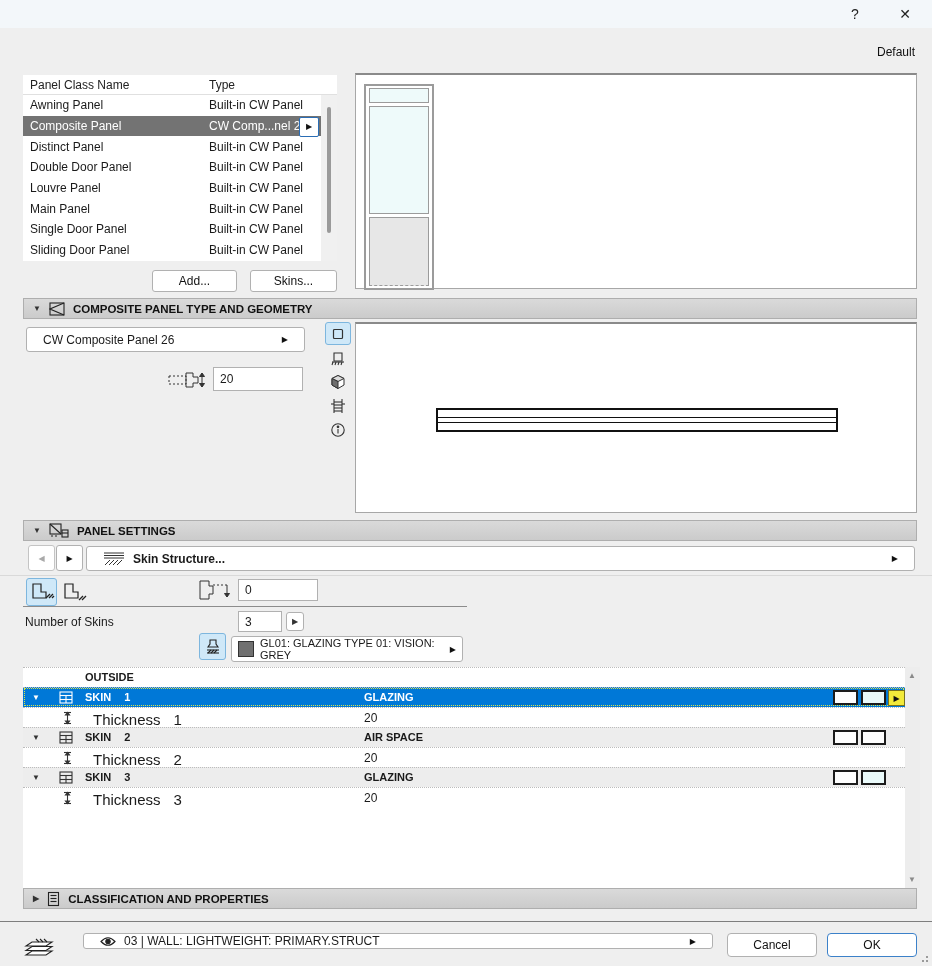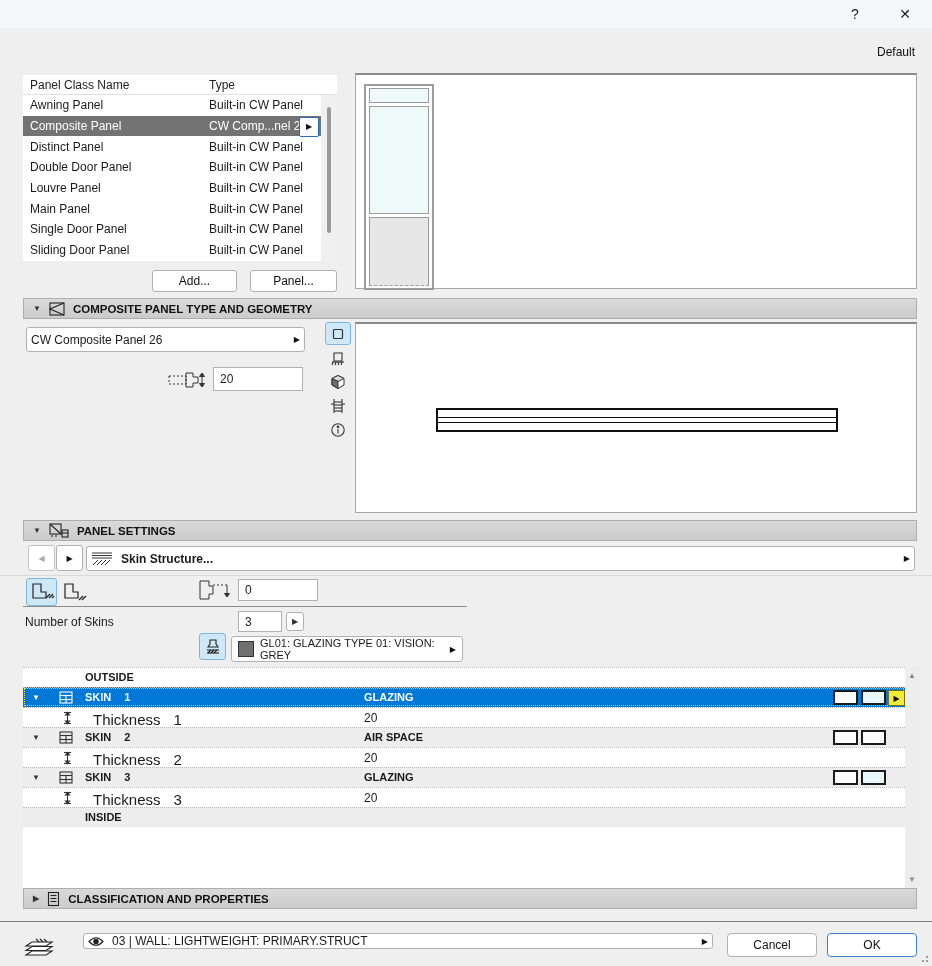--- a/index.html
+++ b/index.html
@@ -14,21 +14,21 @@
   .crow{position:relative;display:flex;align-items:center;height:20.7px;flex:0 0 auto;padding-left:7px;box-sizing:border-box;}
   .crow.hdr{height:20px;border-bottom:1px solid #e0e0e0;color:#222;}
   .cname{width:179px;white-space:nowrap;overflow:hidden;}
   .ctype{flex:1;white-space:nowrap;overflow:hidden;}
   .crow.sel{background:#737373;color:#fff;}
   .rowbtn{position:absolute;right:18px;top:1px;width:18px;height:18px;background:#fff;border:1px solid #2a6db5;border-radius:2px;display:flex;align-items:center;justify-content:center;font-size:8px;color:#111;}
   .cls-scroll{position:absolute;right:0;top:20px;width:16px;height:166px;background:#f0f0f0;}
   .cls-thumb{position:absolute;left:6px;top:12px;width:4px;height:126px;background:#9a9a9a;border-radius:2px;}
   
   .pbtn{background:#fff;border:1px solid #b1b1b1;border-radius:3px;display:flex;align-items:center;justify-content:center;font-size:12px;color:#111;box-sizing:border-box;}
-  .dd{background:#fff;border:1px solid #b1b1b1;border-radius:3px;display:flex;align-items:center;padding:0 4px;font-size:12px;box-sizing:border-box;}
+  .dd{background:#fff;border:1px solid #b1b1b1;border-radius:3px;display:flex;align-items:center;padding:0 16px;font-size:12px;box-sizing:border-box;}
   .dd .arr{margin-left:auto;font-size:8px;color:#111;}
   .inp{background:#fff;border:1px solid #b1b1b1;display:flex;align-items:center;padding:0 6px;font-size:12px;box-sizing:border-box;}
   .sechdr{left:23px;width:894px;height:21px;background:linear-gradient(#dadada,#cbcbcb);border:1px solid #aeaeae;box-sizing:border-box;display:flex;align-items:center;gap:8px;padding-left:9px;font-weight:bold;font-size:11.5px;color:#111;}
   .tri{font-size:8px;color:#333;}
   .preview{background:#fff;border:1px solid #a7a7a7;border-top:2px solid #8a8a8a;box-sizing:border-box;}
   
   .panel-frame{position:absolute;left:8px;top:9px;width:70px;height:206px;border:2px solid #9b9b9b;background:#fff;box-sizing:border-box;display:flex;flex-direction:column;padding:2px 3px;gap:3px;}
   .pane{border:1px solid #9b9b9b;box-sizing:border-box;}
   .pane.glass{background:#eefafa;}
   .pane.solid{background:#e7e7e7;border-bottom:1px dashed #9b9b9b;}
@@ -131,21 +131,21 @@
     </div>
     <div class="cls-scroll">
         <div class="cls-thumb"></div>
       </div>
   </div>
 
   <div class="abs pbtn" style="left:152px;top:270px;width:85px;height:22px;">
       <span>Add...</span>
     </div>
   <div class="abs pbtn" style="left:250px;top:270px;width:87px;height:22px;">
-      <span>Panel...</span>
+      <span>Skins...</span>
     </div>
 
   <div class="abs preview" style="left:355px;top:73px;width:562px;height:216px;">
     <div class="panel-frame">
       <div class="pane glass" style="height:15px;"></div>
       <div class="pane glass" style="height:108px;"></div>
       <div class="pane solid" style="flex:1;"></div>
     </div>
   </div>
 
@@ -445,23 +445,20 @@
             <path d="M4.5 12.5 l-2 -2.5 h4 z" fill="currentColor"></path>
         </svg>
       </span>
       <span class="nm2">
           <span>Thickness</span>
           <span>3</span>
         </span>
       <span class="val">20</span>
     </div>
 
-    <div class="srow grey" style="top:140px;">
-      <span class="nm">INSIDE</span>
-    </div>
   </div>
   <div class="abs sk-scroll">
     <span class="up">▲</span>
     <span class="dn">▼</span>
   </div>
 
   <div class="abs sechdr" style="top:888px;">
     <span class="tri">▶</span>
     <span>
       <svg width="13" height="16" viewBox="0 0 13 16" fill="none" stroke="#222" stroke-width="1.1">

